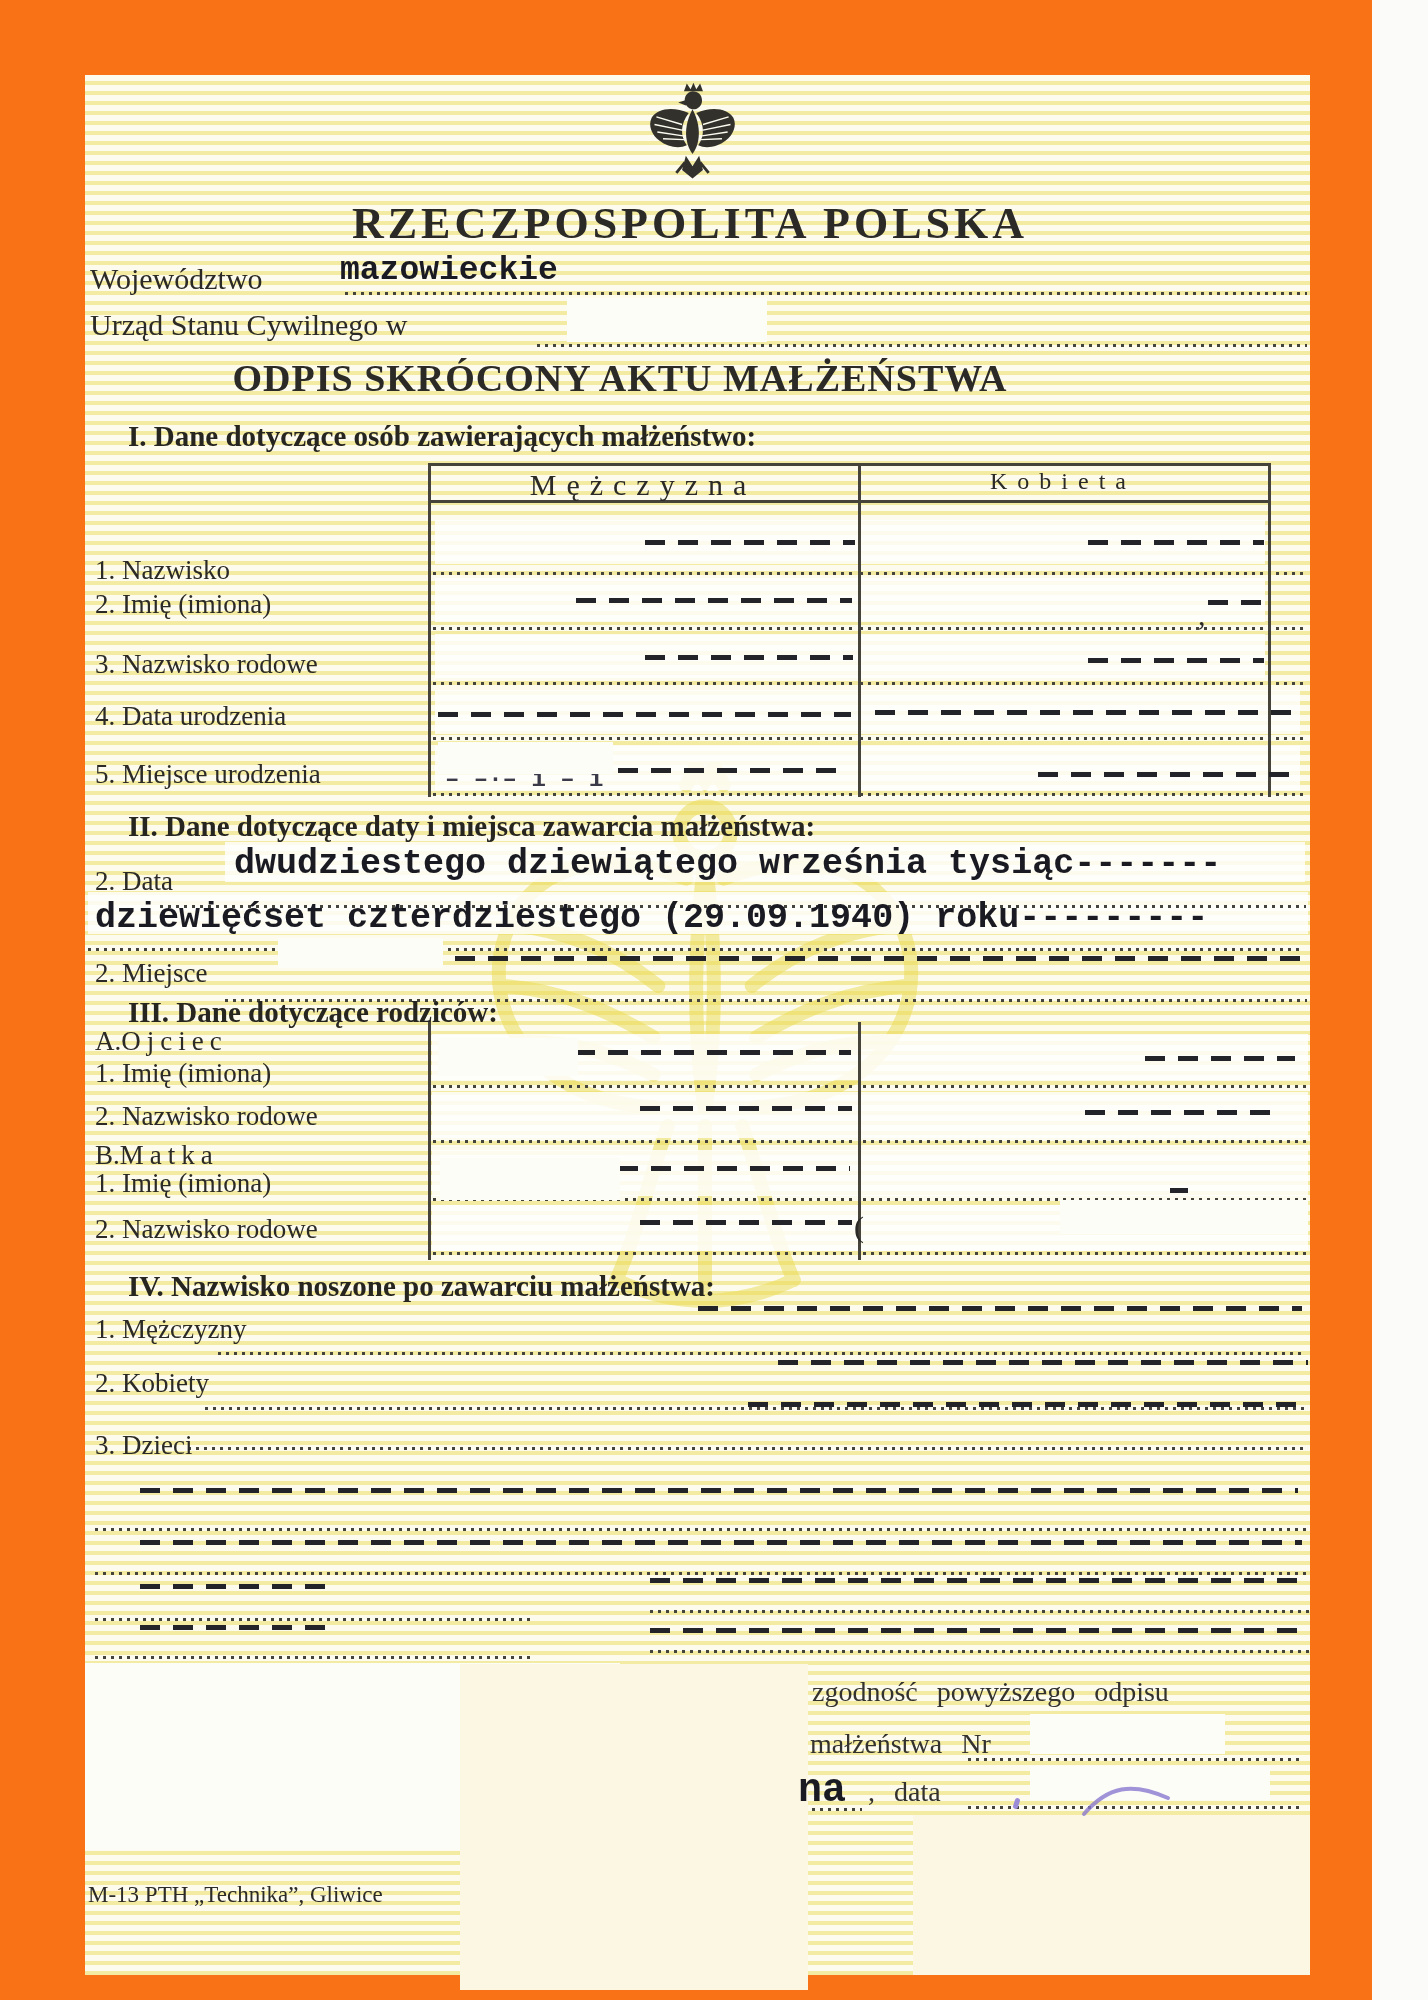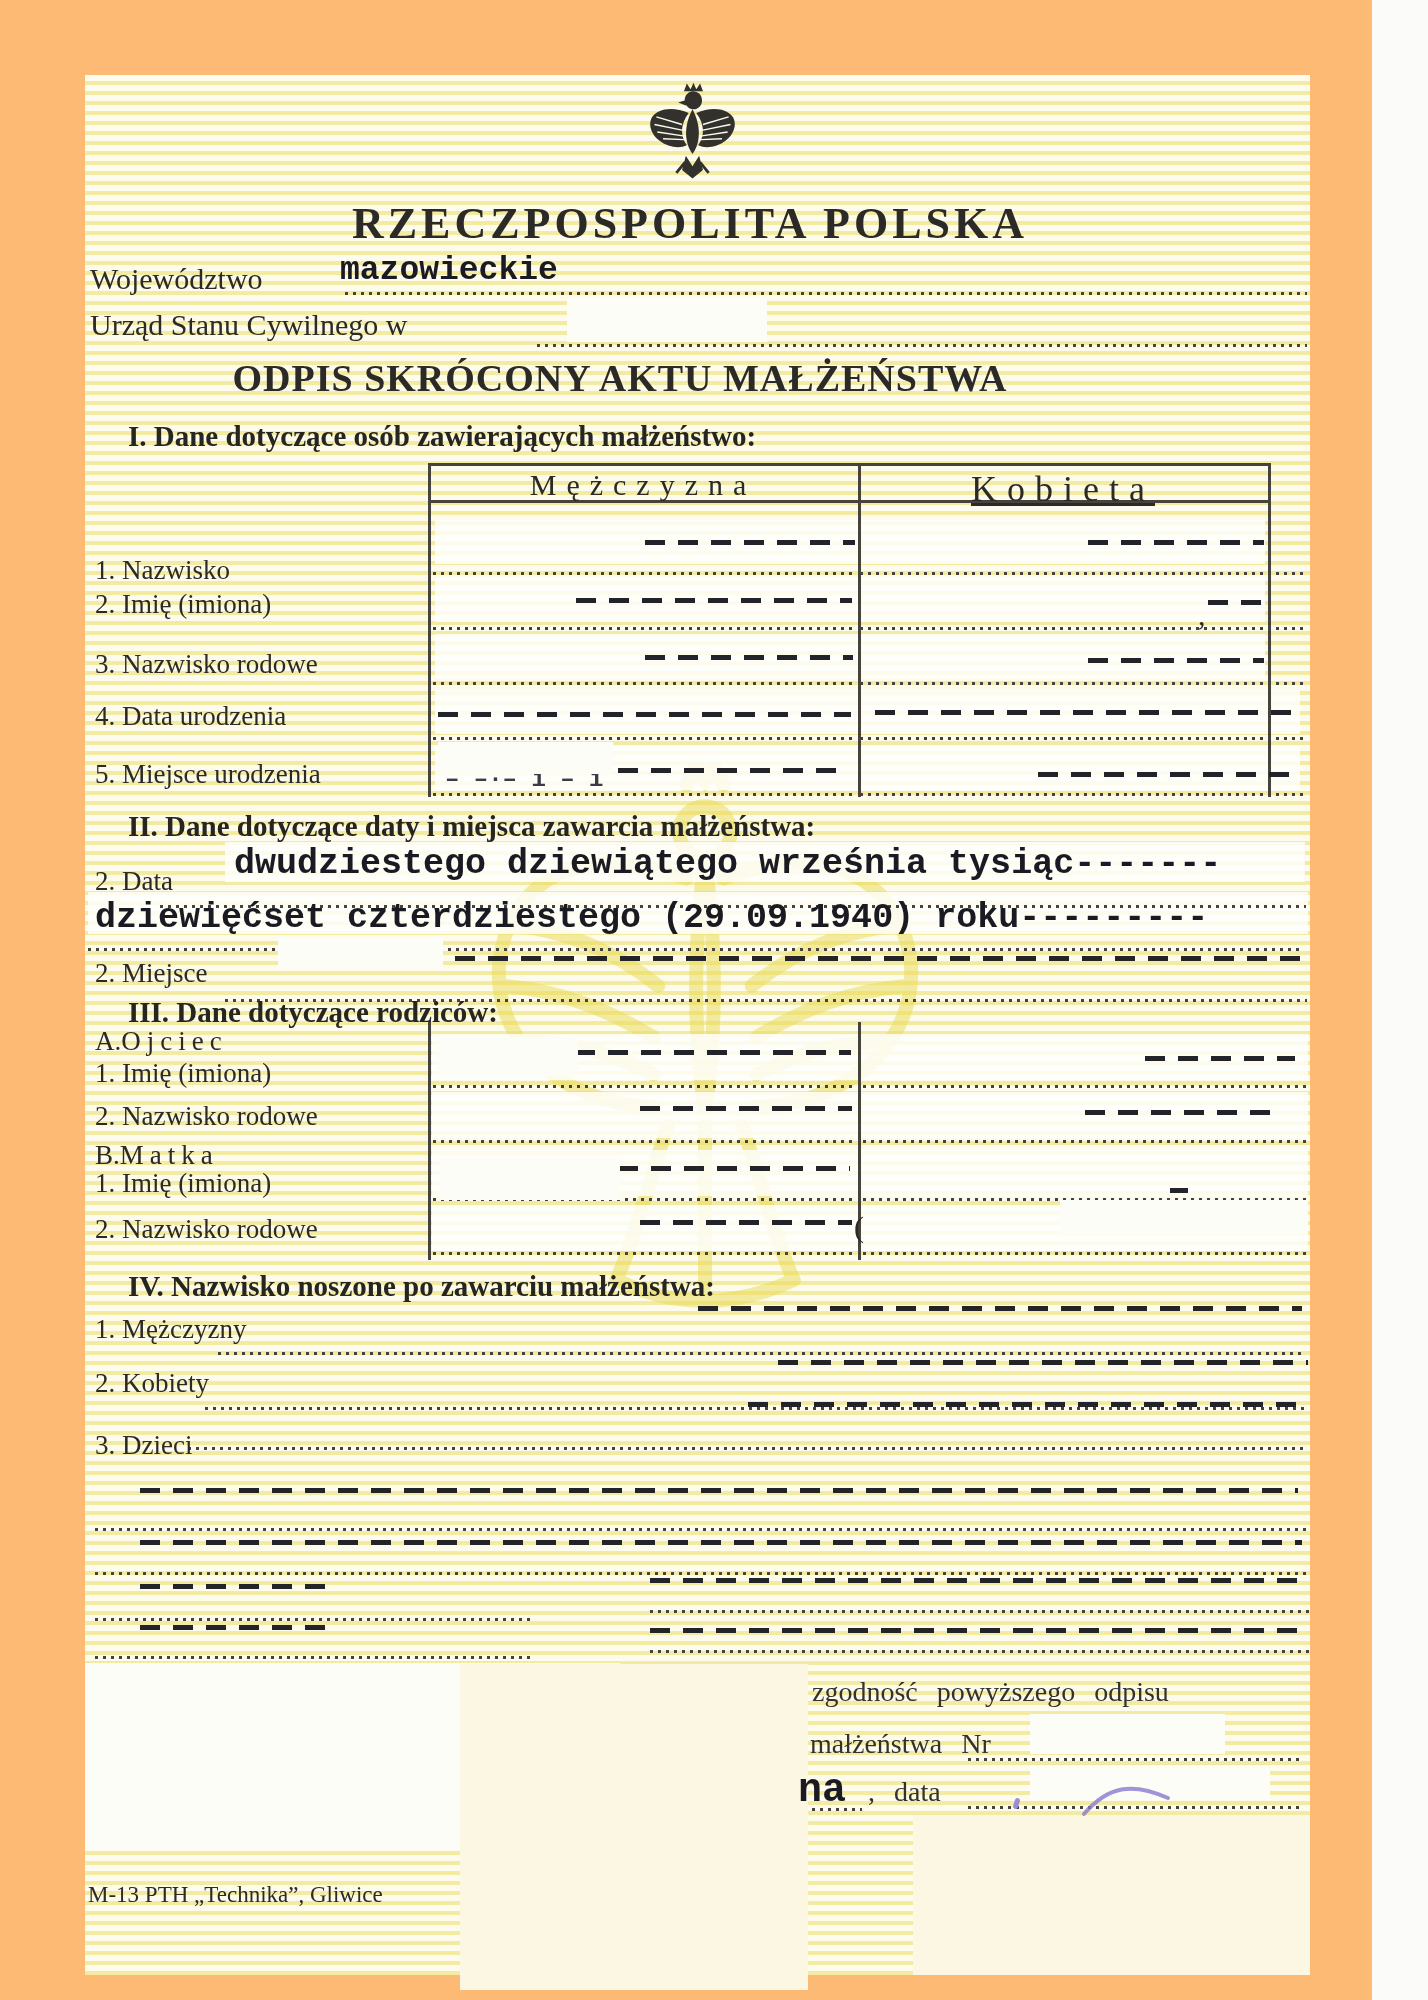--- a/index.html
+++ b/index.html
@@ -1,16 +1,16 @@
 <!DOCTYPE html>
 <html><head>
 <meta charset="utf-8">
 <style>
   html,body{margin:0;padding:0;background:#fbfbf9;}
-  .canvas{position:relative;width:1372px;height:2000px;background:#fdba74;overflow:hidden;
+  .canvas{position:relative;width:1372px;height:2000px;background:#f97316;overflow:hidden;
           font-family:"Liberation Serif",serif;color:#2b2a26;}
   .sheet{position:absolute;left:85px;top:75px;width:1225px;height:1900px;
          background:repeating-linear-gradient(180deg,#fcfbee 0px,#fcfbee 6px,#f3eba1 6px,#f3eba1 10px);}
   .band{position:absolute;background:rgba(254,254,251,0.85);}
   .patch{position:absolute;background:#fdfdf8;}
   .cream{position:absolute;background:#fbf7e3;}
   .dash{position:absolute;height:5px;background:repeating-linear-gradient(90deg,#23232a 0 20px,transparent 20px 33px);}
   .dots{position:absolute;height:3px;background:repeating-linear-gradient(90deg,#45443c 0 3px,transparent 3px 8px);}
   .vline{position:absolute;width:3px;background:#45433a;}
   .hline{position:absolute;height:3px;background:#45433a;}
@@ -149,21 +149,21 @@
   </svg>
 
   <div class="lbl center" style="left:340px;top:198px;width:700px;font-size:44px;font-weight:600;letter-spacing:4px;">RZECZPOSPOLITA POLSKA</div>
   <div class="lbl" style="left:90px;top:262px;font-size:30px;">Województwo</div>
   <div class="typed" style="left:340px;top:252px;font-size:33px;">mazowieckie</div>
   <div class="lbl" style="left:90px;top:308px;font-size:30px;">Urząd Stanu Cywilnego w</div>
   <div class="lbl center" style="left:180px;top:356px;width:880px;font-size:38px;font-weight:bold;letter-spacing:1px;">ODPIS SKRÓCONY AKTU MAŁŻEŃSTWA</div>
 
   <div class="hd" style="left:128px;top:420px;">I. Dane dotyczące osób zawierających małżeństwo:</div>
   <div class="lbl center ls" style="left:428px;top:468px;width:430px;font-size:30px;">Mężczyzna</div>
-  <div class="lbl center ls" style="left:858px;top:468px;width:410px;font-size:36px;text-decoration:underline;">Kobieta</div>
+  <div class="lbl center ls" style="left:858px;top:468px;width:410px;font-size:24px;">Kobieta</div>
   <div class="lbl" style="left:95px;top:536px;margin-top:19px;">1. Nazwisko</div>
   <div class="lbl" style="left:95px;top:589px;">2. Imię (imiona)</div>
   <div class="lbl" style="left:95px;top:649px;">3. Nazwisko rodowe</div>
   <div class="lbl" style="left:95px;top:701px;">4. Data urodzenia</div>
   <div class="lbl" style="left:95px;top:759px;">5. Miejsce urodzenia</div>
   <div class="lbl" style="left:1198px;top:598px;font-size:30px;">,</div>
   <div class="typed" style="left:445px;top:766px;font-size:24px;color:#3a3a48;text-align:center;">– –·– ı – ı</div>
 
   <div class="hd" style="left:128px;top:810px;text-align:right;">II. Dane dotyczące daty i miejsca zawarcia małżeństwa:</div>
   <div class="typed" style="left:234px;top:844px;">dwudziestego dziewiątego września tysiąc-------</div>

